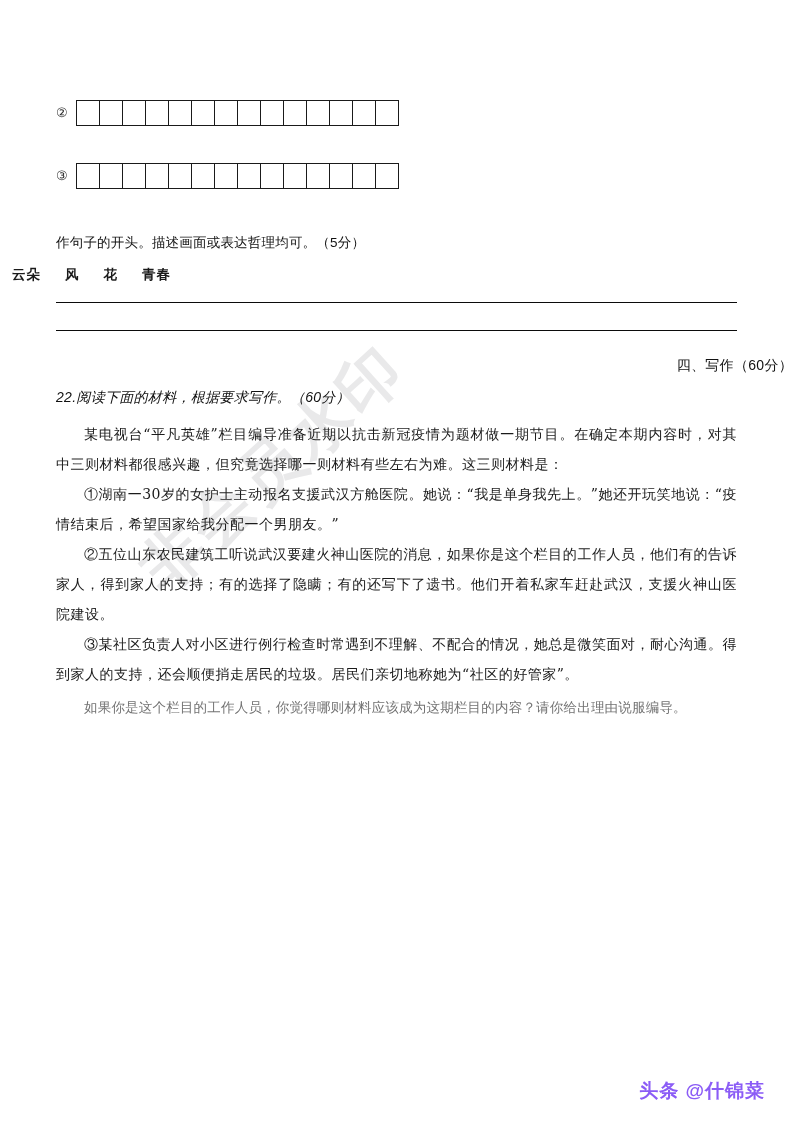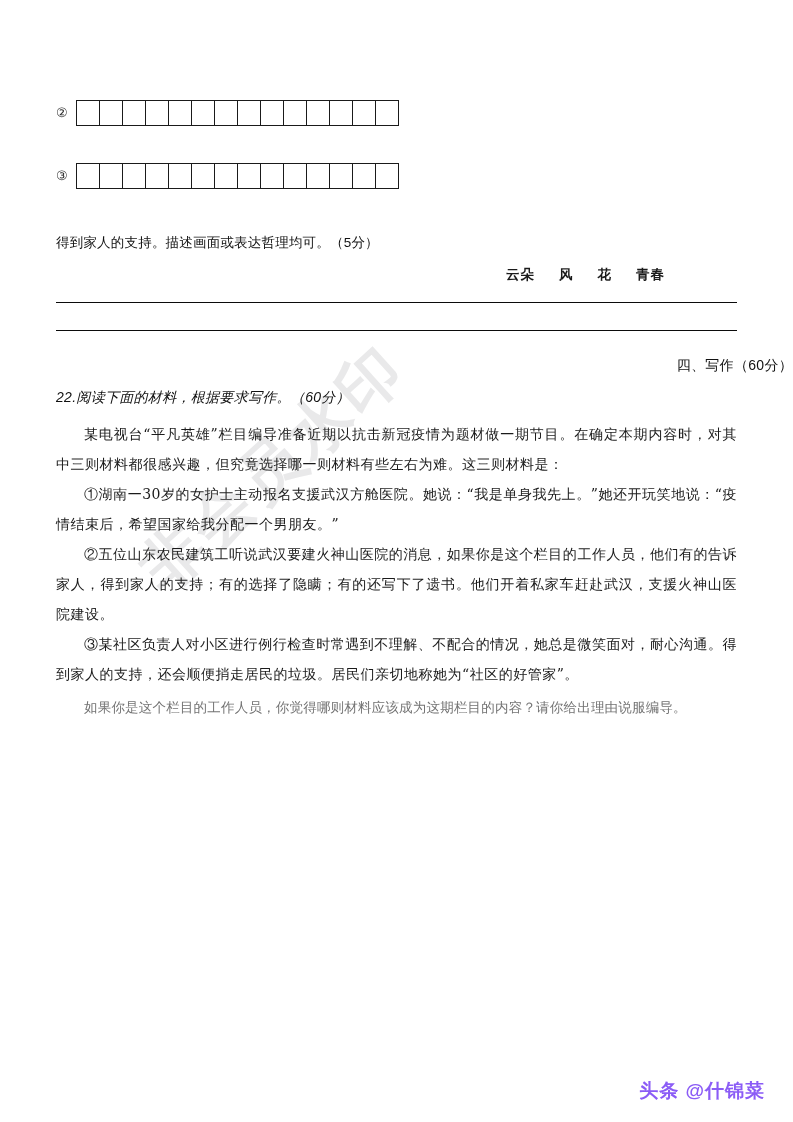--- a/index.html
+++ b/index.html
@@ -80,24 +80,24 @@
     line-height: 31px;
     color: #111;
     margin-left: 56px;
     margin-right: 58px;
     letter-spacing: 0.2px;
   }
   .keywords {
     font-family: "Liberation Serif", serif;
     font-size: 13.5px;
     font-weight: bold;
-    text-align: right;
+    text-align: left;
     margin-top: 8px;
     letter-spacing: 1px;
-    padding-right: 116px;
+    padding-right: 76px;
     color: #1a1a1a;
   }
   .keywords span { margin: 0 12px; }
 
   .rule-line {
     margin-left: 56px;
     margin-right: 56px;
     border-bottom: 1.4px solid #0b0b0b;
     height: 0;
   }
@@ -217,21 +217,21 @@
           <div class="grid-cell"></div>
           <div class="grid-cell"></div>
           <div class="grid-cell"></div>
           <div class="grid-cell"></div>
           <div class="grid-cell"></div>
         </div>
     </div>
 
     <div style="height:38px;"></div>
 
-    <div class="q-para">得到家人的支持。描述画面或表达哲理均可。（5分）</div>
+    <div class="q-para">作句子的开头。描述画面或表达哲理均可。（5分）</div>
 
     <div class="keywords">
       <span>云朵</span><span>风</span><span>花</span><span>青春</span>
     </div>
 
     <div style="height:18px;"></div>
     <div class="rule-line"></div>
     <div class="rule-gap"></div>
     <div class="rule-line"></div>
 

